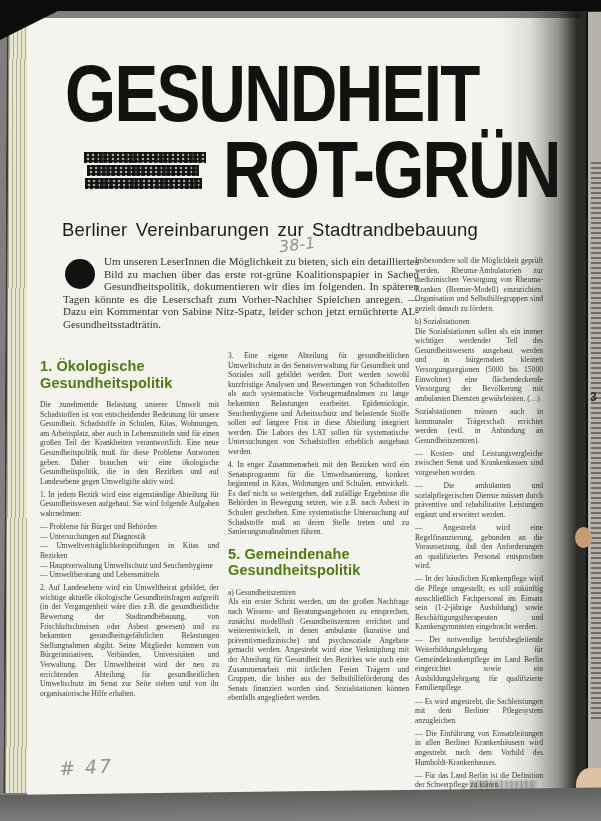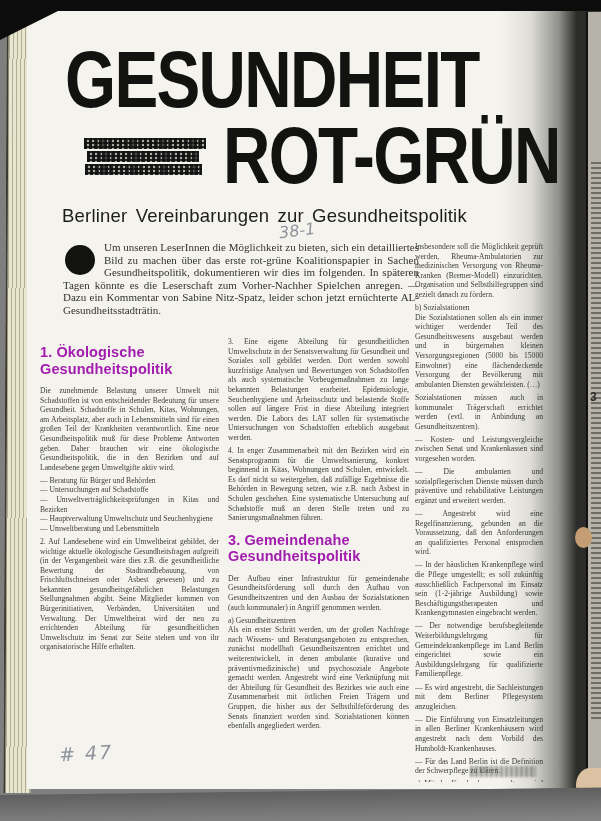--- a/index.html
+++ b/index.html
@@ -10,21 +10,21 @@
   .corner-wedge{position:absolute;left:0;top:0;width:80px;height:40px;background:#0c0c0c;
         clip-path:polygon(0 0,80px 0,0 40px);z-index:8;}
   .bottom-band{position:absolute;left:-4px;top:795px;width:620px;height:40px;
         background:linear-gradient(#5f5f5f,#8d8d8d);transform:rotate(-0.7deg);
         transform-origin:0 0;z-index:7;}
   
   .edge-strip{position:absolute;left:5px;top:13px;width:25px;height:780px;background:#e9e6d0;
         background-image:repeating-linear-gradient(90deg, rgba(110,105,75,0.45) 0 1px, rgba(0,0,0,0) 1px 4px);
         border-left:2px solid #3c3a32;z-index:2;transform:rotate(0.25deg);}
   
-  .page{position:absolute;left:27px;top:4px;width:558px;height:785px;background:#f4f3ed;
+  .page{position:absolute;left:27px;top:18px;width:558px;height:785px;background:#f4f3ed;
         overflow:hidden;z-index:3;}
   
   .gutter{position:absolute;left:500px;top:10px;width:101px;height:786px;z-index:4;pointer-events:none;
         background:linear-gradient(to right, rgba(28,28,26,0) 0%, rgba(28,28,26,0.10) 30%,
                    rgba(25,25,23,0.45) 58%, rgba(16,16,14,0.88) 76%, #2c2c2a 86%, #3d3d3a 100%);}
   .next-page{position:absolute;left:586px;top:12px;width:15px;height:782px;background:#b6b4aa;
         border-left:2px solid #121210;z-index:5;}
   .next-page .greek{position:absolute;left:3px;top:150px;width:10px;height:560px;
         background:repeating-linear-gradient(180deg, rgba(52,50,45,0.55) 0 2px, rgba(0,0,0,0) 2px 5px);
         filter:blur(0.4px);}
@@ -57,21 +57,21 @@
   .drop-circle{float:left;width:30px;height:30px;border-radius:50%;background:#121210;margin:4px 9px 2px 2px;}
   
   .col{position:absolute;font-family:"Liberation Serif",serif;font-size:7.6px;line-height:9.6px;
         text-align:justify;color:#3d3d39;filter:blur(0.22px);}
   .col p{margin:0 0 3.5px 0;}
   .col p.tight{margin:0;}
   .col-left{left:13px;top:340px;width:179px;height:412px;overflow:hidden;}
   .col-mid{left:201px;top:333px;width:181px;height:430px;overflow:hidden;}
   .col-right{left:388px;top:238px;width:128px;height:540px;overflow:hidden;}
   .col-heading{font-family:"Liberation Sans",sans-serif;font-weight:700;font-size:14.5px;
-        line-height:16.5px;color:#a21caf;white-space:pre-line;text-align:left;
+        line-height:16.5px;color:#4d7c0f;white-space:pre-line;text-align:left;
         margin:0 0 9px 0;letter-spacing:0.1px;filter:blur(0.15px);}
   .col-mid .col-heading{margin-top:9px;}
   
   .footer-smudge{position:absolute;left:443px;top:762px;width:66px;height:11px;
         background:repeating-linear-gradient(90deg, rgba(85,85,80,0.55) 0 3px, rgba(130,130,125,0.2) 3px 5px);
         filter:blur(1.1px);}
 </style>
 </head>
 <body>
 
@@ -84,47 +84,47 @@
     <div class="title title1">GESUNDHEIT</div>
 
     <div class="scribble">
       <div class="row"></div>
         <div class="row"></div>
         <div class="row"></div>
     </div>
 
     <div class="title title2">ROT-GRÜN</div>
 
-    <div class="subtitle">Berliner Vereinbarungen zur Gesundheitspolitik</div>
+    <div class="subtitle">Berliner Vereinbarungen zur Stadtrandbebauung</div>
 
     <div class="hand hand-top">38-1</div>
 
     <div class="intro">
       <span class="drop-circle"></span>
       <span>Um unseren LeserInnen die Möglichkeit zu bieten, sich ein detailliertes Bild zu machen über das erste rot-grüne Koalitionspapier in Sachen Gesundheitspolitik, dokumentieren wir dies im folgenden. In späteren Tagen könnte es die Leserschaft zum Vorher-Nachher Spielchen anregen. — Dazu ein Kommentar von Sabine Nitz-Spatz, leider schon jetzt ernüchterte AL-Gesundheitsstadträtin.</span>
     </div>
 
     <div class="col col-left">
       <div class="col-heading">1. Ökologische
 Gesundheitspolitik</div>
       <p>Die zunehmende Belastung unserer Umwelt mit Schadstoffen ist von entscheidender Bedeutung für unsere Gesundheit. Schadstoffe in Schulen, Kitas, Wohnungen, am Arbeitsplatz, aber auch in Lebensmitteln sind für einen großen Teil der Krankheiten verantwortlich. Eine neue Gesundheitspolitik muß für diese Probleme Antworten geben. Daher brauchen wir eine ökologische Gesundheitspolitik, die in den Bezirken und auf Landesebene gegen Umweltgifte aktiv wird.</p>
-      <p class="tight">— Beratung für Bürger und Behörden</p>
-      <p class="tight">— Untersuchungen auf Schadstoffe</p>
+      <p>1. In jedem Bezirk wird eine eigenständige Abteilung für Gesundheitswesen aufgebaut. Sie wird folgende Aufgaben wahrnehmen:</p>
+      <p class="tight">— Probleme für Bürger und Behörden</p>
+      <p class="tight">— Untersuchungen auf Diagnostik</p>
       <p class="tight">— Umweltverträglichkeitsprüfungen in Kitas und Bezirken</p>
       <p class="tight">— Hauptverwaltung Umweltschutz und Seuchenhygiene</p>
       <p>— Umweltberatung und Lebensmitteln</p>
       <p>2. Auf Landesebene wird ein Umweltbeirat gebildet, der wichtige aktuelle ökologische Gesundheitsfragen aufgreift (in der Vergangenheit wäre dies z.B. die gesundheitliche Bewertung der Stadtrandbebauung, von Frischluftschneisen oder Asbest gewesen) und zu bekannten gesundheitsgefährlichen Belastungen Stellungnahmen abgibt. Seine Mitglieder kommen von Bürgerinitiativen, Verbänden, Universitäten und Verwaltung. Der Umweltbeirat wird der neu zu errichtenden Abteilung für gesundheitlichen Umweltschutz im Senat zur Seite stehen und von ihr organisatorische Hilfe erhalten.</p>
     </div>
 
     <div class="col col-mid">
       <p>3. Eine eigene Abteilung für gesundheitlichen Umweltschutz in der Senatsverwaltung für Gesundheit und Soziales soll gebildet werden. Dort werden sowohl kurzfristige Analysen und Bewertungen von Schadstoffen als auch systematische Vorbeugemaßnahmen zu lange bekannten Belastungen erarbeitet. Epidemiologie, Seuchenhygiene und Arbeitsschutz und belastende Stoffe sollen auf längere Frist in diese Abteilung integriert werden. Die Labors des LAT sollen für systematische Untersuchungen von Schadstoffen erheblich ausgebaut werden.</p>
       <p>4. In enger Zusammenarbeit mit den Bezirken wird ein Senatsprogramm für die Umweltsanierung, konkret beginnend in Kitas, Wohnungen und Schulen, entwickelt. Es darf nicht so weitergehen, daß zufällige Ergebnisse die Behörden in Bewegung setzen, wie z.B. nach Asbest in Schulen geschehen. Eine systematische Untersuchung auf Schadstoffe muß an deren Stelle treten und zu Sanierungsmaßnahmen führen.</p>
-      <div class="col-heading">3. Gemeindenahe
+      <div class="col-heading">5. Gemeindenahe
 Gesundheitspolitik</div>
-      <p>Der Aufbau einer Infrastruktur für gemeindenahe Gesundheitsförderung soll durch den Aufbau von Gesundheitszentren und den Ausbau der Sozialstationen (auch kommunaler) in Angriff genommen werden.</p>
       <p class="tight">a) Gesundheitszentren</p>
       <p>Als ein erster Schritt werden, um der großen Nachfrage nach Wissens- und Beratungsangeboten zu entsprechen, zunächst modellhaft Gesundheitszentren errichtet und weiterentwickelt, in denen ambulante (kurative und präventivmedizinische) und psychosoziale Angebote gemacht werden. Angestrebt wird eine Verknüpfung mit der Abteilung für Gesundheit des Bezirkes wie auch eine Zusammenarbeit mit örtlichen Freien Trägern und Gruppen, die bisher aus der Selbsthilfeförderung des Senats finanziert worden sind. Sozialstationen können ebenfalls angegliedert werden.</p>
     </div>
 
     <div class="col col-right">
       <p>Insbesondere soll die Möglichkeit geprüft werden, Rheuma-Ambulatorien zur medizinischen Versorgung von Rheuma-Kranken (Bremer-Modell) einzurichten. Organisation und Selbsthilfegruppen sind gezielt danach zu fördern.</p>
       <p class="tight">b) Sozialstationen</p>
       <p>Die Sozialstationen sollen als ein immer wichtiger werdender Teil des Gesundheitswesens ausgebaut werden und in bürgernahen kleinen Versorgungsregionen (5000 bis 15000 Einwohner) eine flächendeckende Versorgung der Bevölkerung mit ambulanten Diensten gewährleisten. (…)</p>
       <p>Sozialstationen müssen auch in kommunaler Trägerschaft errichtet werden (evtl. in Anbindung an Gesundheitszentren).</p>
       <p>— Kosten- und Leistungsvergleiche zwischen Senat und Krankenkassen sind vorgesehen worden.</p>

